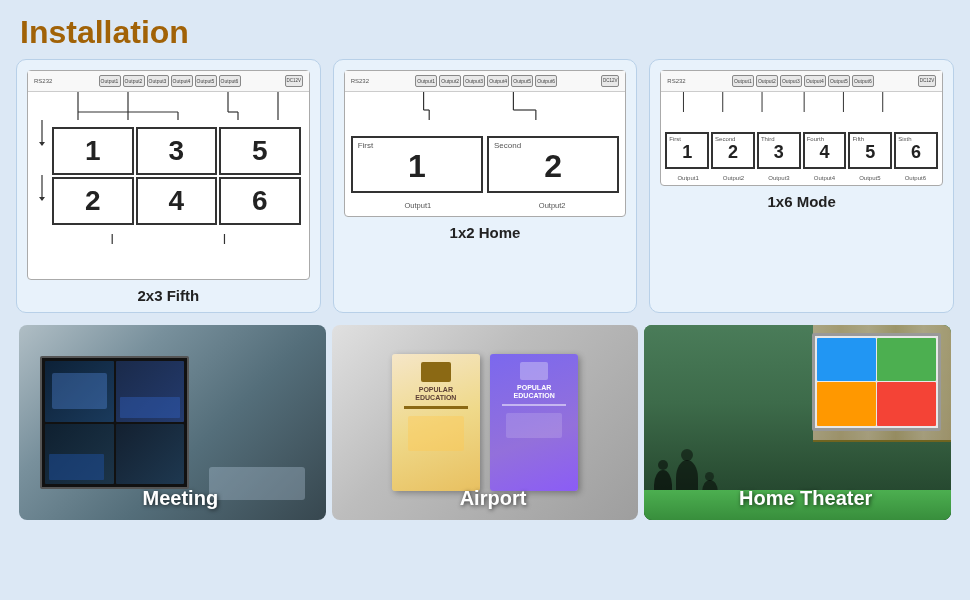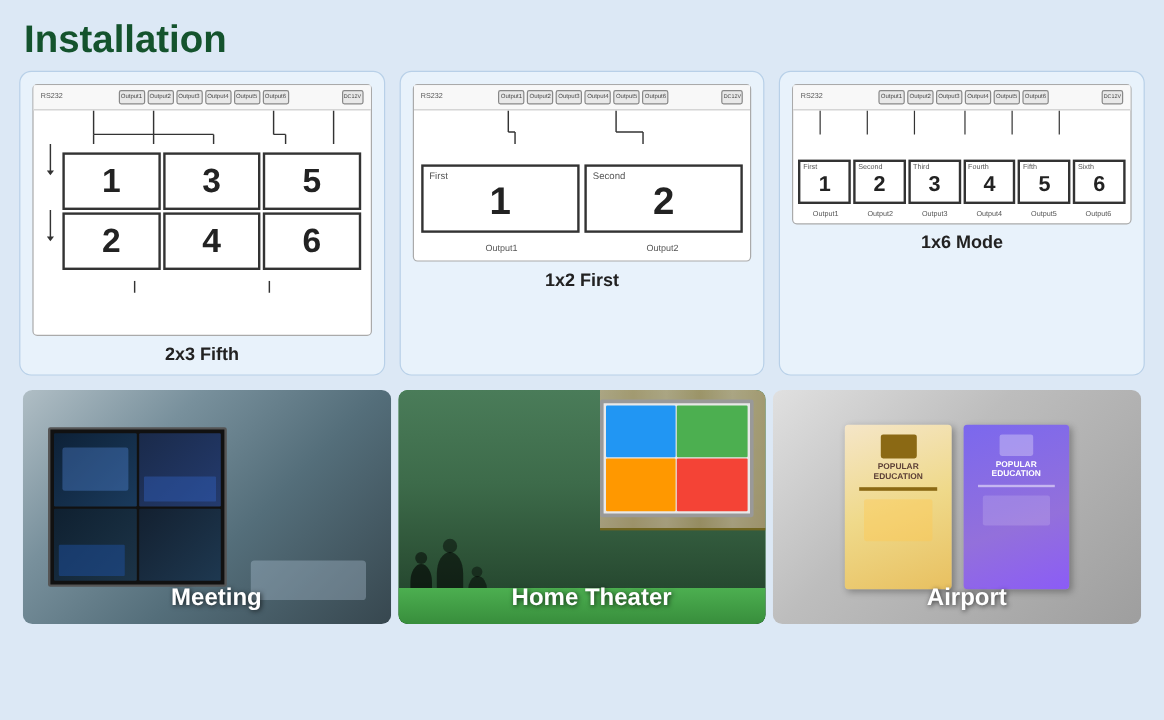--- a/index.html
+++ b/index.html
@@ -7,21 +7,21 @@
       width: 970px;
       height: 600px;
       background: #dce8f5;
       font-family: Arial, sans-serif;
       overflow: hidden;
     }
 
     .page-title {
       font-size: 32px;
       font-weight: bold;
-      color: #14532d;
+      color: #a16207;
       padding: 14px 20px 8px 20px;
     }
 
     .top-section {
       display: flex;
       gap: 12px;
       padding: 0 16px 12px 16px;
     }
 
     .mode-card {
@@ -369,21 +369,21 @@
           <span class="cell-sublabel">Second</span>
           2
         </div>
       </div>
       
       <div class="output-labels-row">
         <span class="cell-outlabel">Output1</span>
         <span class="cell-outlabel">Output2</span>
       </div>
     </div>
-    <div class="mode-label">1x2 First</div>
+    <div class="mode-label">1x2 Home</div>
   </div>
 
   <div class="mode-card">
     <div class="diagram">
       
       <div class="device-bar">
         <span class="device-bar-label">RS232</span>
         <div class="ports-group">
           <div class="port-box">Output1</div>
           <div class="port-box">Output2</div>
@@ -471,20 +471,42 @@
           <div style="background:linear-gradient(135deg,#132030,#1e3850); border-radius:1px;"></div>
         </div>
 
         <div style="position:absolute; right:5px; bottom:5px; width:35%; height:20%; background:rgba(200,220,240,0.3); border-radius:3px;"></div>
       </div>
     </div>
     <div class="scene-label">Meeting</div>
   </div>
 
   <div class="scene-card">
+    <div class="scene-bg scene-airport">
+      <div style="width:90%; height:90%; display:flex; align-items:center; justify-content:center; gap:10px;">
+
+        <div style="width:32%; height:78%; background:linear-gradient(160deg, #f5e6c8 0%, #efd98a 50%, #e8c060 100%); border-radius:3px; display:flex; flex-direction:column; align-items:center; justify-content:flex-start; padding:8px 4px 4px 4px; box-shadow:2px 2px 6px rgba(0,0,0,0.3);">
+          <div style="width:30px; height:20px; background:#8b6914; border-radius:2px; margin-bottom:4px;"></div>
+          <div style="font-size:7px; font-weight:bold; color:#5d4037; text-align:center; line-height:1.2;">POPULAR<br>EDUCATION</div>
+          <div style="width:80%; height:3px; background:#8b6914; margin:3px 0;"></div>
+          <div style="width:70%; height:35px; background:rgba(255,200,80,0.4); border-radius:2px; margin-top:4px;"></div>
+        </div>
+
+        <div style="width:32%; height:78%; background:linear-gradient(160deg, #7b68ee 0%, #9370db 60%, #8b5cf6 100%); border-radius:3px; display:flex; flex-direction:column; align-items:center; justify-content:flex-start; padding:8px 4px 4px 4px; box-shadow:2px 2px 6px rgba(0,0,0,0.3);">
+          <div style="width:28px; height:18px; background:rgba(255,255,255,0.3); border-radius:2px; margin-bottom:4px;"></div>
+          <div style="font-size:7px; font-weight:bold; color:white; text-align:center; line-height:1.2;">POPULAR<br>EDUCATION</div>
+          <div style="width:80%; height:2px; background:rgba(255,255,255,0.5); margin:3px 0;"></div>
+          <div style="width:70%; height:25px; background:rgba(255,255,255,0.15); border-radius:2px; margin-top:4px;"></div>
+        </div>
+      </div>
+    </div>
+    <div class="scene-label">Airport</div>
+  </div>
+
+  <div class="scene-card">
     <div class="scene-bg scene-home" style="position:relative;">
 
       <div style="position:absolute; top:0; left:0; right:0; bottom:0; background:linear-gradient(180deg, #4a7c59 0%, #3d6b4a 40%, #2e5438 70%, #1e3d28 100%);"></div>
 
       <div style="position:absolute; top:0; right:0; width:45%; height:60%; background:linear-gradient(90deg, #d4b896 0%, #c8a87c 20%, #d4b896 40%, #bfa070 60%, #d4b896 80%, #c8a87c 100%); opacity:0.7; border-bottom:2px solid #8b6914;"></div>
 
       <div style="position:absolute; top:8px; right:10px; width:42%; height:50%; background:#e8e8e8; border:3px solid #999; border-radius:2px; display:grid; grid-template-columns:1fr 1fr; grid-template-rows:1fr 1fr; gap:1px; padding:2px;">
         <div style="background:#2196f3; border-radius:1px;"></div>
         <div style="background:#4caf50; border-radius:1px;"></div>
         <div style="background:#ff9800; border-radius:1px;"></div>
@@ -506,35 +528,13 @@
             <div style="position:absolute; top:-8px; left:3px; width:9px; height:9px; background:rgba(0,0,0,0.4); border-radius:50%;"></div>
           </div>
         </div>
 
         <div style="position:absolute; bottom:0; left:0; right:0; height:30px; background:linear-gradient(180deg, #4caf50 0%, #388e3c 100%);"></div>
       </div>
     </div>
     <div class="scene-label">Home Theater</div>
   </div>
 
-  <div class="scene-card">
-    <div class="scene-bg scene-airport">
-      <div style="width:90%; height:90%; display:flex; align-items:center; justify-content:center; gap:10px;">
-
-        <div style="width:32%; height:78%; background:linear-gradient(160deg, #f5e6c8 0%, #efd98a 50%, #e8c060 100%); border-radius:3px; display:flex; flex-direction:column; align-items:center; justify-content:flex-start; padding:8px 4px 4px 4px; box-shadow:2px 2px 6px rgba(0,0,0,0.3);">
-          <div style="width:30px; height:20px; background:#8b6914; border-radius:2px; margin-bottom:4px;"></div>
-          <div style="font-size:7px; font-weight:bold; color:#5d4037; text-align:center; line-height:1.2;">POPULAR<br>EDUCATION</div>
-          <div style="width:80%; height:3px; background:#8b6914; margin:3px 0;"></div>
-          <div style="width:70%; height:35px; background:rgba(255,200,80,0.4); border-radius:2px; margin-top:4px;"></div>
-        </div>
-
-        <div style="width:32%; height:78%; background:linear-gradient(160deg, #7b68ee 0%, #9370db 60%, #8b5cf6 100%); border-radius:3px; display:flex; flex-direction:column; align-items:center; justify-content:flex-start; padding:8px 4px 4px 4px; box-shadow:2px 2px 6px rgba(0,0,0,0.3);">
-          <div style="width:28px; height:18px; background:rgba(255,255,255,0.3); border-radius:2px; margin-bottom:4px;"></div>
-          <div style="font-size:7px; font-weight:bold; color:white; text-align:center; line-height:1.2;">POPULAR<br>EDUCATION</div>
-          <div style="width:80%; height:2px; background:rgba(255,255,255,0.5); margin:3px 0;"></div>
-          <div style="width:70%; height:25px; background:rgba(255,255,255,0.15); border-radius:2px; margin-top:4px;"></div>
-        </div>
-      </div>
-    </div>
-    <div class="scene-label">Airport</div>
-  </div>
-
 </div>
 
 </body></html>

